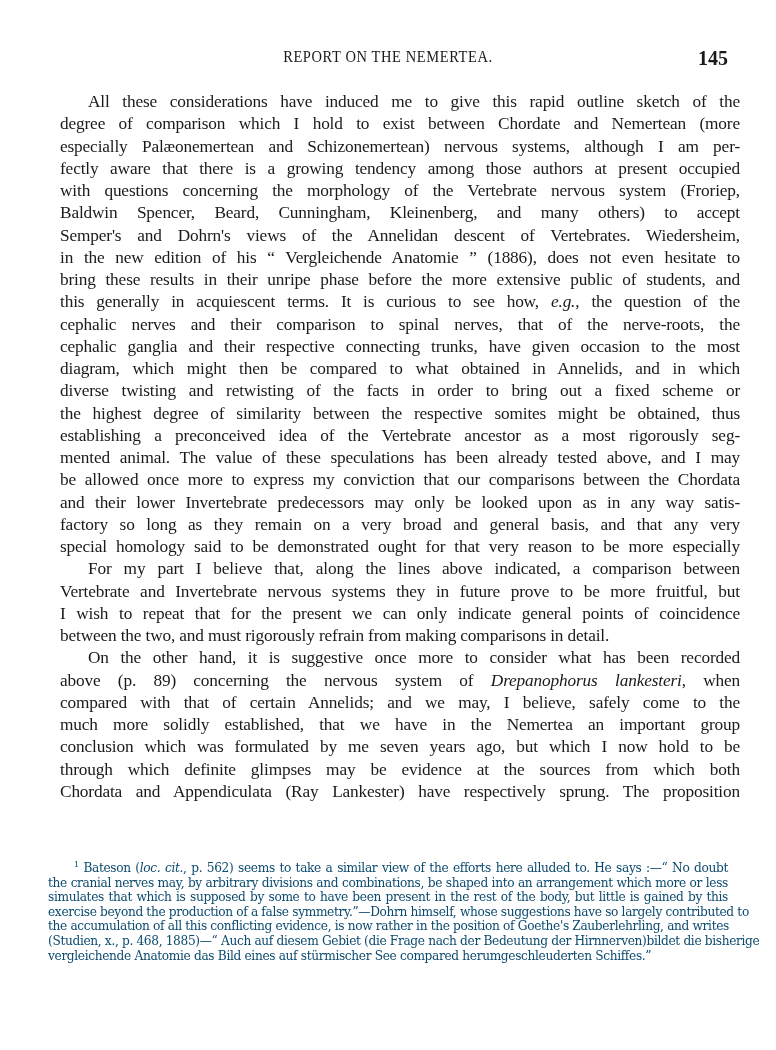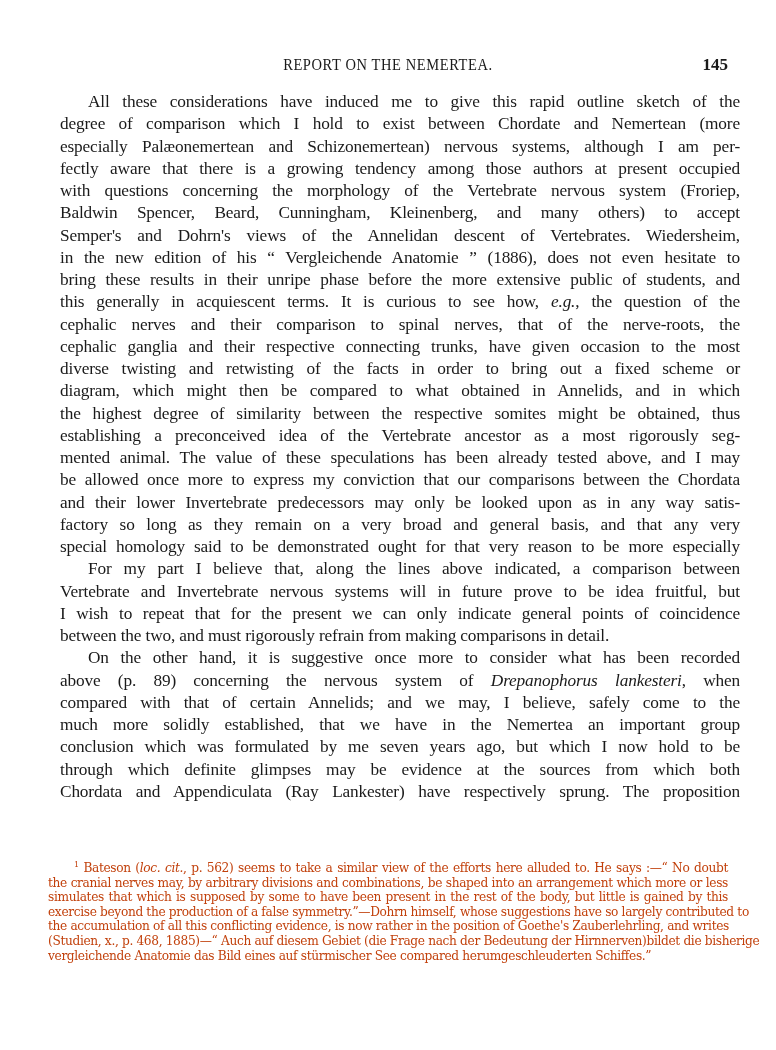--- a/index.html
+++ b/index.html
@@ -16,40 +16,40 @@
       font-family: "Liberation Serif", "DejaVu Serif", serif;
     }
     .page {
       position: absolute;
       left: 48px;
       top: 0;
       width: 680px;
     }
     .running-head {
       position: absolute;
-      top: 55px;
+      top: 47px;
       left: 0;
       width: 680px;
       height: 22px;
     }
     .running-title {
       position: absolute;
       left: 0;
       width: 680px;
       text-align: center;
       font-size: 14.5px;
       letter-spacing: 0.6px;
       top: 2px;
       transform: scaleY(1.08);
     }
     .page-number {
       position: absolute;
       right: 0;
       top: 0;
-      font-size: 17px;
+      font-size: 20px;
       font-weight: bold;
     }
     .body-text {
       position: absolute;
       top: 91px;
       left: 12px;
       width: 680px;
     }
     .line {
       height: 22.25px;
@@ -83,21 +83,21 @@
     }
     .fline {
       height: 14.6px;
       line-height: 14.6px;
       font-size: 12.2px;
       font-family: "DejaVu Serif", "Liberation Serif", serif;
       letter-spacing: -0.35px;
       white-space: nowrap;
       text-align: justify;
       text-align-last: justify;
-      color: #c2410c;
+      color: #0c4a6e;
     }
     .fline.indent {
       padding-left: 26px;
     }
     .fline.last {
       text-align-last: left;
     }
     .fline .it { font-style: italic; }
     .fline sup {
       font-size: 8px;
@@ -122,34 +122,34 @@
       <div class="line">especially Palæonemertean and Schizonemertean) nervous systems, although I am per-</div>
       <div class="line">fectly aware that there is a growing tendency among those authors at present occupied</div>
       <div class="line">with questions concerning the morphology of the Vertebrate nervous system (Froriep,</div>
       <div class="line">Baldwin Spencer, Beard, Cunningham, Kleinenberg, and many others) to accept</div>
       <div class="line">Semper's and Dohrn's views of the Annelidan descent of Vertebrates. Wiedersheim,</div>
       <div class="line">in the new edition of his “ Vergleichende Anatomie ” (1886), does not even hesitate to</div>
       <div class="line">bring these results in their unripe phase before the more extensive public of students, and</div>
       <div class="line"><span>this generally in acquiescent terms. It is curious to see how,</span> <span class="it">e.g.</span><span>, the question of the</span></div>
       <div class="line">cephalic nerves and their comparison to spinal nerves, that of the nerve-roots, the</div>
       <div class="line">cephalic ganglia and their respective connecting trunks, have given occasion to the most</div>
+      <div class="line">diagram, which might then be compared to what obtained in Annelids, and in which</div>
       <div class="line">diverse twisting and retwisting of the facts in order to bring out a fixed scheme or</div>
-      <div class="line">diagram, which might then be compared to what obtained in Annelids, and in which</div>
       <div class="line">the highest degree of similarity between the respective somites might be obtained, thus</div>
       <div class="line">establishing a preconceived idea of the Vertebrate ancestor as a most rigorously seg-</div>
       <div class="line">mented animal. The value of these speculations has been already tested above, and I may</div>
       <div class="line">be allowed once more to express my conviction that our comparisons between the Chordata</div>
       <div class="line">and their lower Invertebrate predecessors may only be looked upon as in any way satis-</div>
       <div class="line">factory so long as they remain on a very broad and general basis, and that any very</div>
       <div class="line">special homology said to be demonstrated ought for that very reason to be more especially</div>
     </div>
 
     <div>
       <div class="line indent">For my part I believe that, along the lines above indicated, a comparison between</div>
-      <div class="line">Vertebrate and Invertebrate nervous systems will in future prove to be idea fruitful, but</div>
+      <div class="line">Vertebrate and Invertebrate nervous systems they in future prove to be more fruitful, but</div>
       <div class="line">I wish to repeat that for the present we can only indicate general points of coincidence</div>
       <div class="line last">between the two, and must rigorously refrain from making comparisons in detail.</div>
     </div>
 
     <div>
       <div class="line indent">On the other hand, it is suggestive once more to consider what has been recorded</div>
       <div class="line"><span>above (p. 89) concerning the nervous system of</span> <span class="it">Drepanophorus lankesteri</span><span>, when</span></div>
       <div class="line">compared with that of certain Annelids; and we may, I believe, safely come to the</div>
       <div class="line">much more solidly established, that we have in the Nemertea an important group</div>
       <div class="line">conclusion which was formulated by me seven years ago, but which I now hold to be</div>

